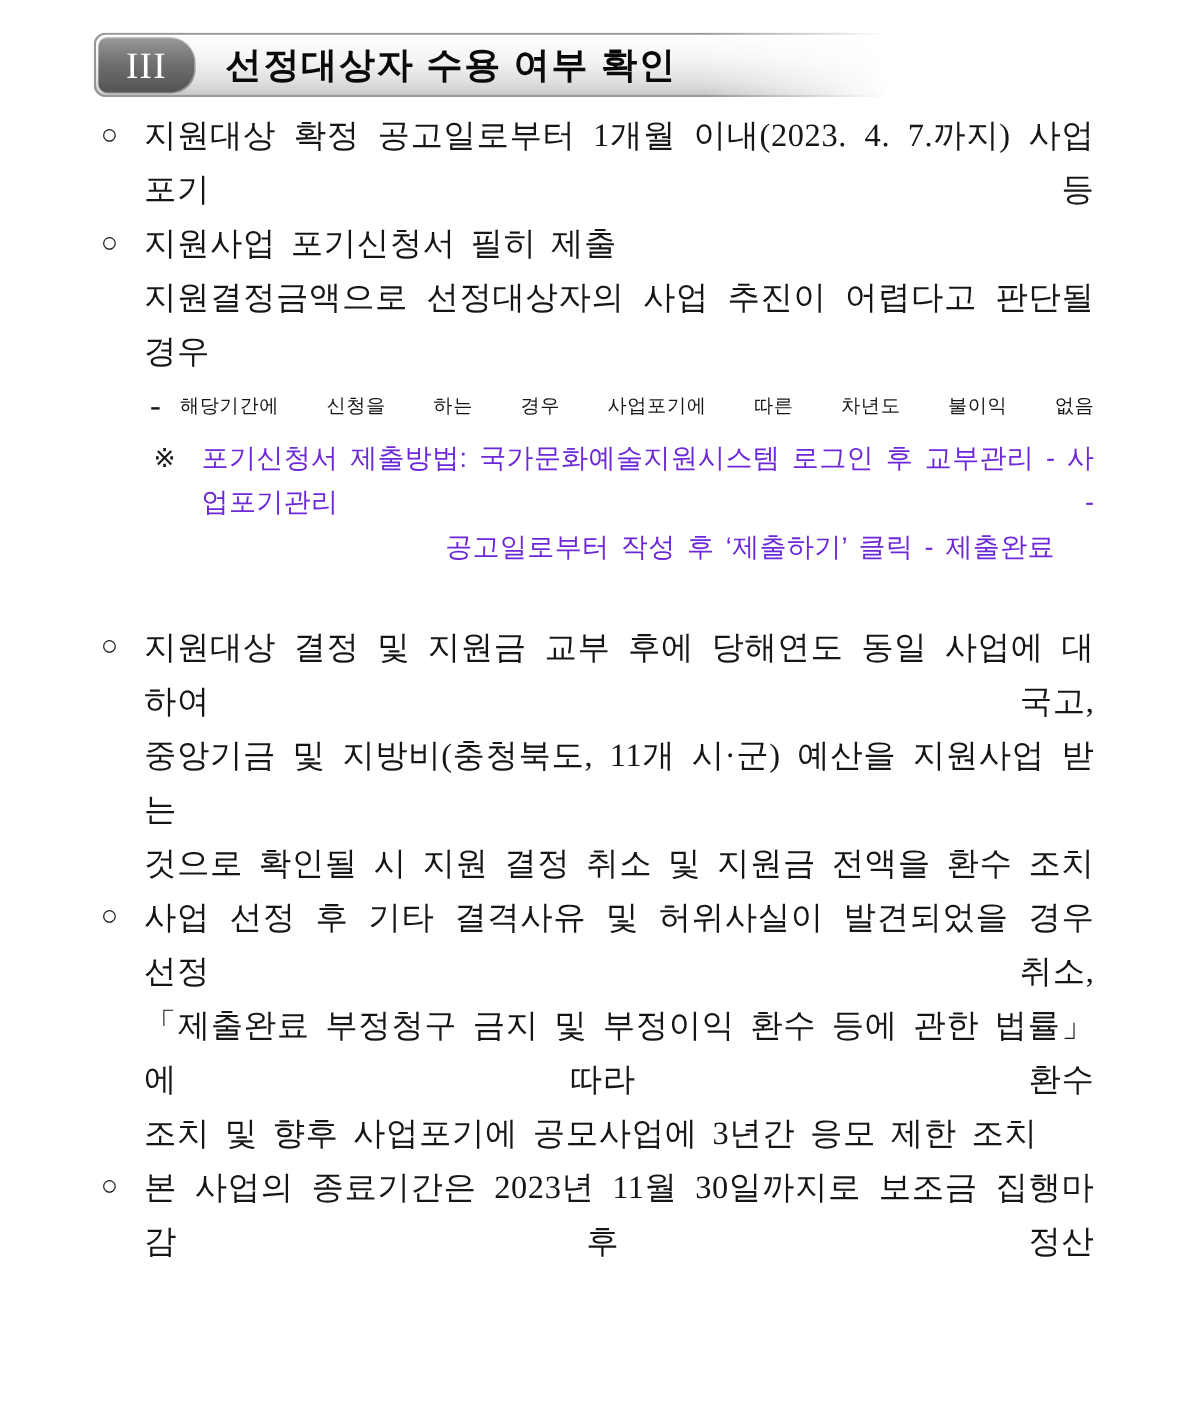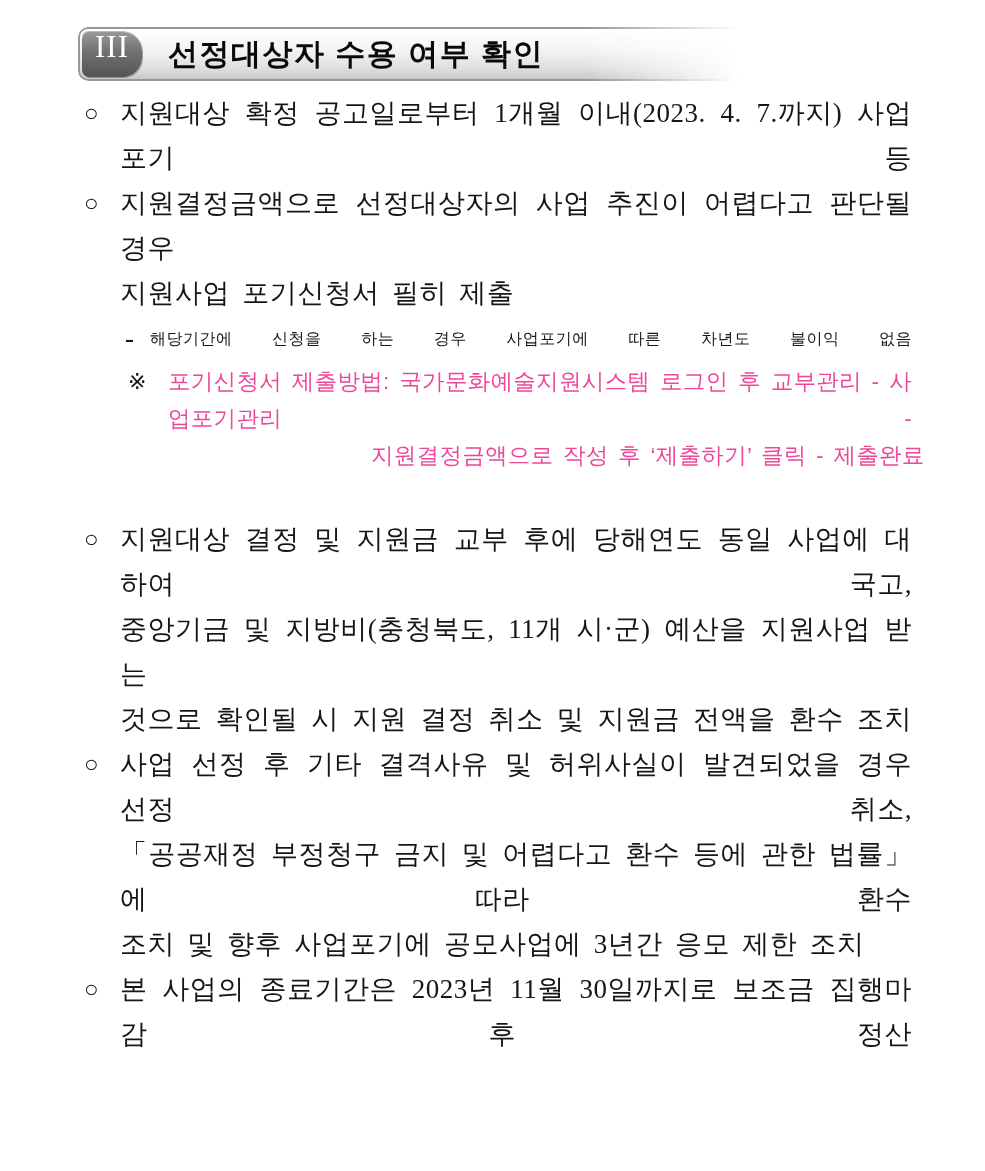--- a/index.html
+++ b/index.html
@@ -21,25 +21,25 @@
     box-sizing:border-box;
     border:2px solid #979797;
     border-radius:10px;
     background:linear-gradient(180deg,#ffffff 0%,#f4f4f4 42%,#dedede 80%,#c9c9c9 100%);
     display:flex; align-items:center;
     -webkit-mask-image:linear-gradient(to right,#000 76%,rgba(0,0,0,0) 99%);
     mask-image:linear-gradient(to right,#000 76%,rgba(0,0,0,0) 99%);
   }
   .badge{
     flex:0 0 auto;
-    width:60px; height:46px; margin-left:2px;
+    width:80px; height:46px; margin-left:2px;
     border-radius:7px 20px 20px 7px;
     background:linear-gradient(180deg,#9a9a9a 0%,#717171 45%,#535353 100%);
     box-shadow:inset 0 1px 0 rgba(255,255,255,.35), 1px 1px 0 rgba(90,90,90,.55);
-    display:flex; align-items:flex-start; justify-content:center;
+    display:flex; align-items:center; justify-content:center;
   }
   .badge-text{
     color:#ffffff;
     font-family:"Liberation Serif","DejaVu Serif",serif;
     font-size:31px; line-height:1; letter-spacing:1px;
   }
   .sec-title{
     margin:0 0 0 26px;
     font-family:"Liberation Sans","DejaVu Sans",sans-serif;
     font-size:30px; font-weight:800; letter-spacing:1.5px;
@@ -73,21 +73,21 @@
   .note-item{
     position:relative; padding-left:90px; margin-top:2px;
     font-family:"Liberation Sans","DejaVu Sans",sans-serif;
   }
   .note-item > .marker{
     position:absolute; left:50px; top:0;
     line-height:37px; font-size:22px;
   }
   .note-line{
     line-height:37px; font-size:22.5px;
-    letter-spacing:.3px; word-spacing:3px; color:#ec4899;
+    letter-spacing:.3px; word-spacing:3px; color:#6d28d9;
   }
   .note-line.l1{ text-align:justify; text-align-last:justify; }
   .note-line.l2{ margin-left:203px; white-space:nowrap; }
 
   .sec.s4{ margin-top:43px; }
 </style>
 </head>
 <body>
 
 <div class="page">
@@ -101,52 +101,52 @@
     </header>
     <div class="items">
 
       <div class="item">
         <span class="marker">○</span>
         <div class="line stretch">지원대상 확정 공고일로부터 1개월 이내(2023. 4. 7.까지) 사업 포기 등</div>
       </div>
 
       <div class="item">
         <span class="marker">○</span>
+        <div class="line">지원사업 포기신청서 필히 제출</div>
         <div class="line stretch">지원결정금액으로 선정대상자의 사업 추진이 어렵다고 판단될 경우</div>
-        <div class="line">지원사업 포기신청서 필히 제출</div>
       </div>
 
       <div class="dash-item">
         <span class="marker">-</span>
         <div class="line stretch">해당기간에 신청을 하는 경우 사업포기에 따른 차년도 불이익 없음</div>
       </div>
 
       <div class="note-item">
         <span class="marker">※</span>
         <div class="note-line l1">포기신청서 제출방법: 국가문화예술지원시스템 로그인 후 교부관리 - 사업포기관리 -</div>
-        <div class="note-line l2">지원결정금액으로 작성 후 ‘제출하기’ 클릭 - 제출완료</div>
+        <div class="note-line l2">공고일로부터 작성 후 ‘제출하기’ 클릭 - 제출완료</div>
       </div>
 
     </div>
   </section>
 
   <section class="sec s4">
     <div class="items">
 
       <div class="item">
         <span class="marker">○</span>
         <div class="line stretch">지원대상 결정 및 지원금 교부 후에 당해연도 동일 사업에 대하여 국고,</div>
         <div class="line stretch">중앙기금 및 지방비(충청북도, 11개 시·군) 예산을 지원사업 받는</div>
         <div class="line stretch">것으로 확인될 시 지원 결정 취소 및 지원금 전액을 환수 조치</div>
       </div>
 
       <div class="item">
         <span class="marker">○</span>
         <div class="line stretch">사업 선정 후 기타 결격사유 및 허위사실이 발견되었을 경우 선정 취소,</div>
-        <div class="line stretch">「공공재정 부정청구 금지 및 어렵다고 환수 등에 관한 법률」에 따라 환수</div>
+        <div class="line stretch">「제출완료 부정청구 금지 및 부정이익 환수 등에 관한 법률」에 따라 환수</div>
         <div class="line">조치 및 향후 사업포기에 공모사업에 3년간 응모 제한 조치</div>
       </div>
 
       <div class="item">
         <span class="marker">○</span>
         <div class="line stretch">본 사업의 종료기간은 2023년 11월 30일까지로 보조금 집행마감 후 정산</div>
 
       </div>
 
     </div>

